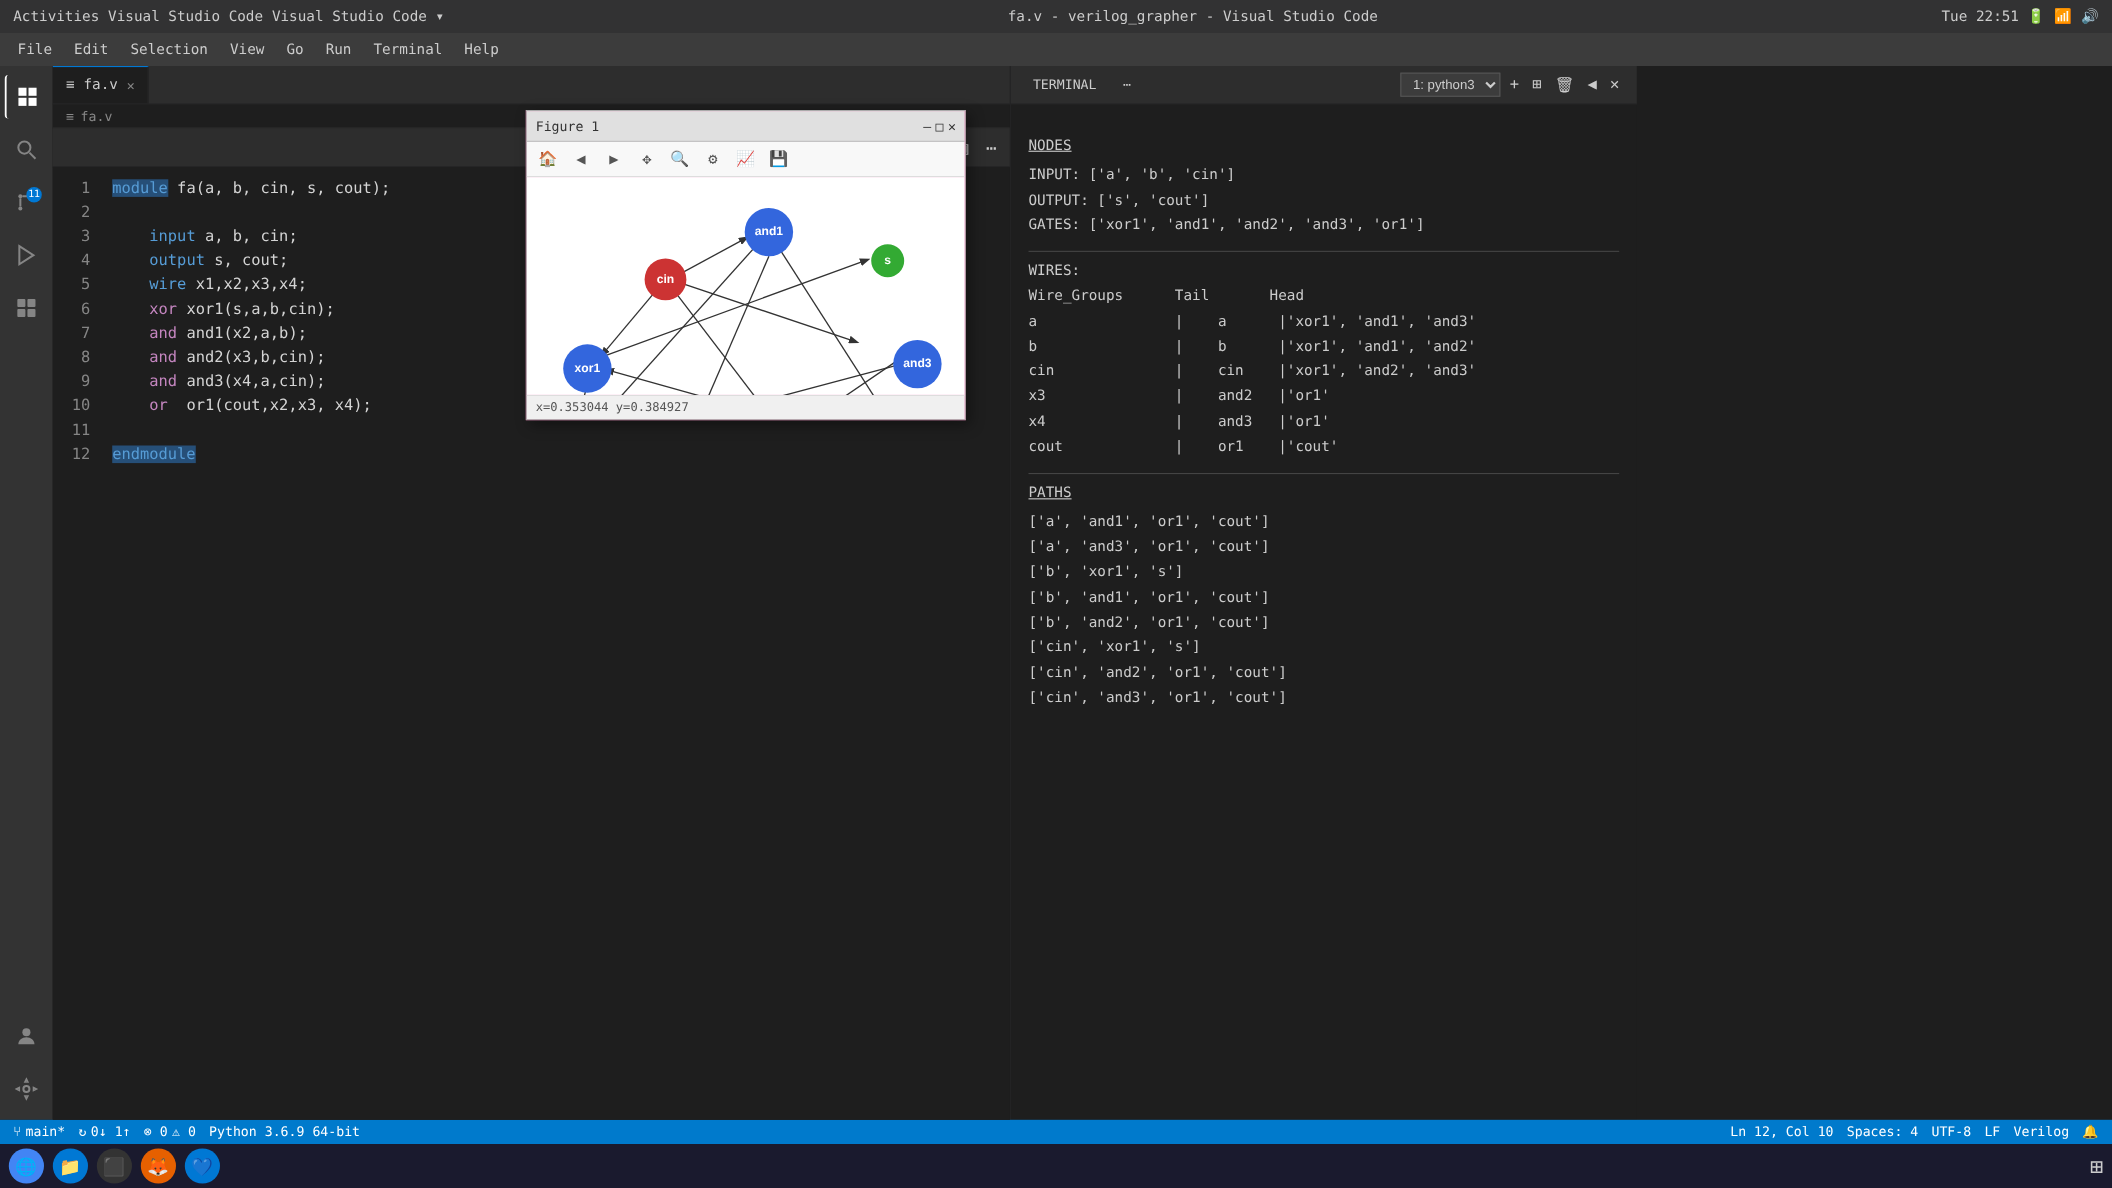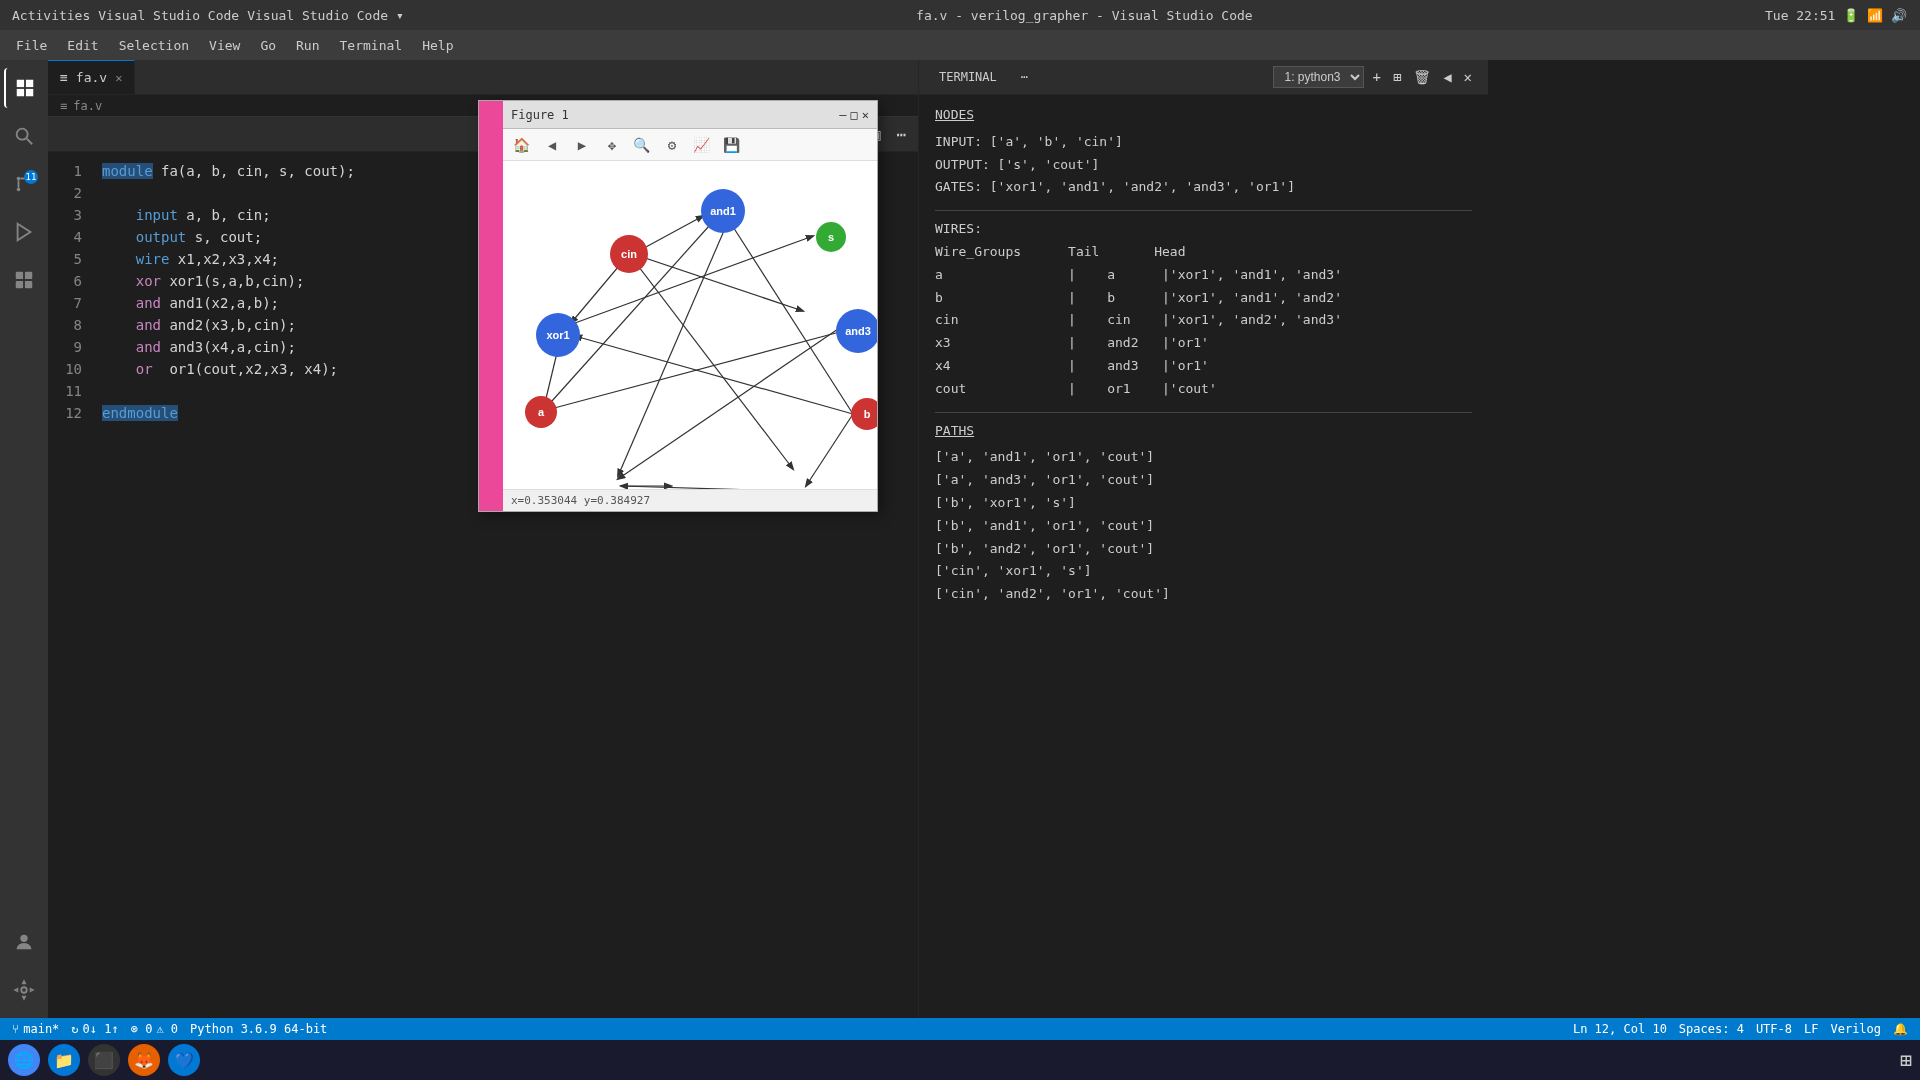--- a/index.html
+++ b/index.html
@@ -177,28 +177,27 @@
     .kw-endmodule { color: #569cd6; }
     .hl-selected { background: #264f78; }
     .text-normal { color: #d4d4d4; }
 
     
     #figure-popup {
       position: absolute;
       top: 40px;
       left: 430px;
       width: 400px;
-      height: 412px;
+      height: 282px;
       background: #ec4899;
       border: 1px solid #aaa;
       display: flex;
       flex-direction: column;
       z-index: 100;
       box-shadow: 4px 4px 12px rgba(0,0,0,0.4);
-      padding-left: 24px;
     }
     #figure-titlebar {
       height: 28px;
       background: #e0e0e0;
       display: flex;
       align-items: center;
       justify-content: space-between;
       padding: 0 8px;
       border-bottom: 1px solid #bbb;
       font-size: 12px;
@@ -302,21 +301,21 @@
     }
     .term-ctrl-icon {
       color: #cccccc;
       font-size: 14px;
       cursor: pointer;
       padding: 2px 4px;
     }
     #terminal-content {
       flex: 1;
       background: #1e1e1e;
-      padding: 10px 16px;
+      padding: 28px 16px;
       overflow-y: auto;
       font-size: 13px;
       color: #cccccc;
       line-height: 1.6;
     }
     .term-section-header {
       color: #cccccc;
       font-size: 13px;
       text-decoration: underline;
       margin-bottom: 6px;
@@ -623,20 +622,21 @@
       <div class="term-line">cout             |    or1    |'cout'</div>
       <hr class="term-divider">
       <div class="term-section-header">PATHS</div>
       <div class="term-line">['a', 'and1', 'or1', 'cout']</div>
       <div class="term-line">['a', 'and3', 'or1', 'cout']</div>
       <div class="term-line">['b', 'xor1', 's']</div>
       <div class="term-line">['b', 'and1', 'or1', 'cout']</div>
       <div class="term-line">['b', 'and2', 'or1', 'cout']</div>
       <div class="term-line">['cin', 'xor1', 's']</div>
       <div class="term-line">['cin', 'and2', 'or1', 'cout']</div>
+      <div class="term-line">['cin', 'and3', 'or1', 'cout']</div>
     </div>
   </div>
 
 </div>
 
 <div id="statusbar">
   <div class="status-item">
     <span>⑂</span>
     <span>main*</span>
   </div>

